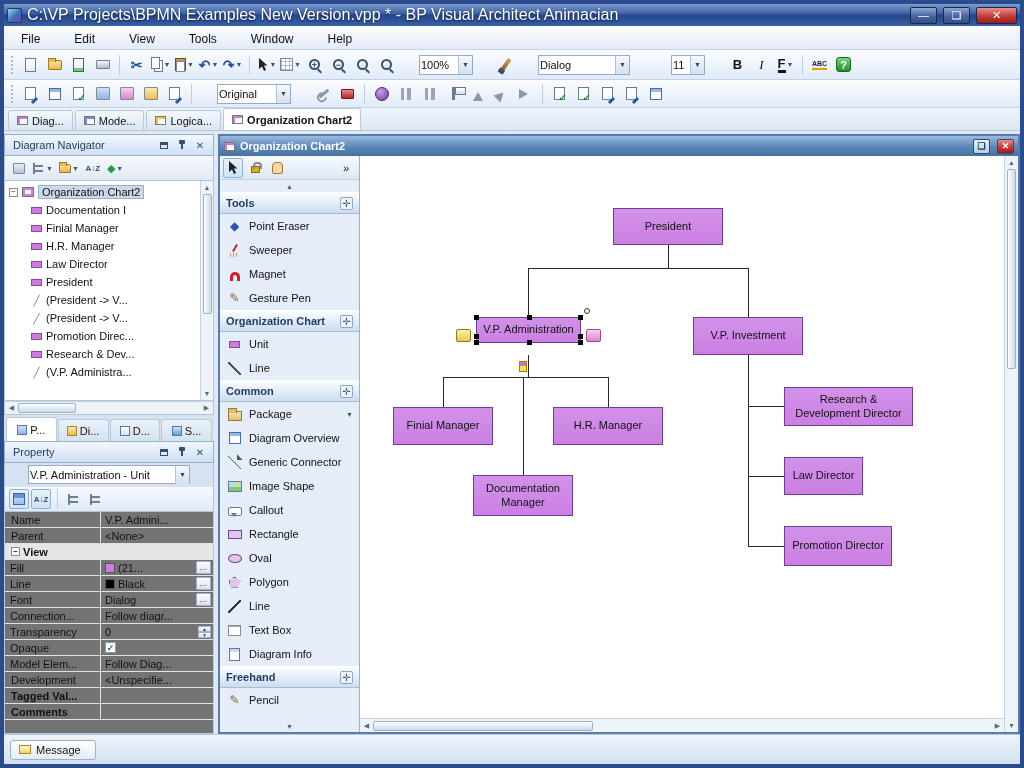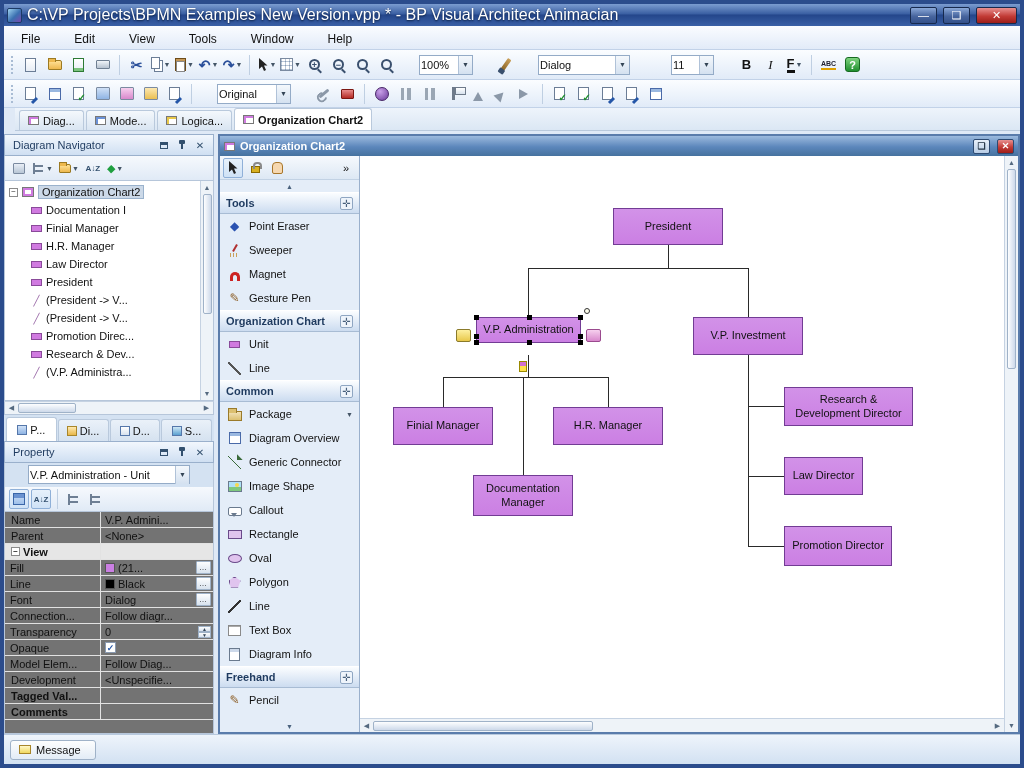--- a/index.html
+++ b/index.html
@@ -64,21 +64,21 @@
   .i-tri-right{width:0;height:0;border:5px solid transparent;border-left:9px solid #8b98a8;}
   .i-doc-check{width:11px;height:13px;background:#fff;border:1px solid #6b7d96;position:relative;}
   .i-doc-check::after{content:"✓";position:absolute;right:-3px;bottom:-4px;color:#1d8f2d;font-size:10px;font-weight:bold;}
   .i-doc-pen{width:11px;height:13px;background:#fff;border:1px solid #6b7d96;position:relative;}
   .i-doc-pen::after{content:"";position:absolute;right:-3px;bottom:-3px;width:7px;height:3px;background:#2456a8;transform:rotate(-45deg);}
   .i-wrench{width:12px;height:3px;background:#8b98a8;transform:rotate(-40deg);border-radius:2px;position:relative;}
   .i-wrench::before{content:"";position:absolute;left:-3px;top:-2px;width:6px;height:6px;border:2px solid #8b98a8;border-radius:50%;border-right-color:transparent;}
   .i-red{width:13px;height:10px;background:linear-gradient(#e88a8a,#b42a24);border:1px solid #7c1712;border-radius:1px;}
 
   
-  .tabrow{height:23px;flex:0 0 23px;display:flex;align-items:flex-end;padding:0 4px;gap:2px;background:linear-gradient(#eef4fb,#dbe7f4);border-bottom:1px solid #b9c9dc;margin-left:11px;}
+  .tabrow{height:23px;flex:0 0 23px;display:flex;align-items:flex-end;padding:0 4px;gap:2px;background:linear-gradient(#eef4fb,#dbe7f4);border-bottom:1px solid #b9c9dc;}
   .dtab{height:20px;display:flex;align-items:center;gap:4px;padding:0 8px;border:1px solid #b9c9dc;border-bottom:none;border-radius:3px 3px 0 0;
     background:linear-gradient(#f4f8fc,#d9e5f2);font-size:11px;white-space:nowrap;}
   .dtab.active{background:#fff;height:22px;font-weight:bold;}
   .ticon{width:11px;height:9px;border:1px solid #777;background:#fff;box-shadow:inset 2px 2px 0 #d07ae0;}
   .ticon.blue{box-shadow:inset 2px 2px 0 #6a92d8;}
   .ticon.yellow{box-shadow:inset 2px 2px 0 #e8c84a;}
 
   
   .main{flex:1;display:flex;padding-top:3px;overflow:hidden;background:#dfe9f6;}
   .left{width:210px;flex:0 0 210px;display:flex;flex-direction:column;overflow:hidden;}
@@ -295,21 +295,21 @@
       <span class="cval">100%</span>
       <span class="arrow">▼</span>
       </div>
     <div class="tbtn">
         <span class="i-brush"></span>
       </div>
     <div class="combo" style="width:92px">
       <span class="cval">Dialog</span>
       <span class="arrow">▼</span>
       </div>
-    <div class="combo" style="width:43px">
+    <div class="combo" style="width:34px">
       <span class="cval">11</span>
       <span class="arrow">▼</span>
       </div>
     <div class="tbtn">
         <span style="font-weight:bold;font-size:13px">B</span>
       </div>
     <div class="tbtn">
         <span style="font-style:italic;font-family:'Liberation Serif',serif;font-size:13px">I</span>
       </div>
     <div class="tbtn">

